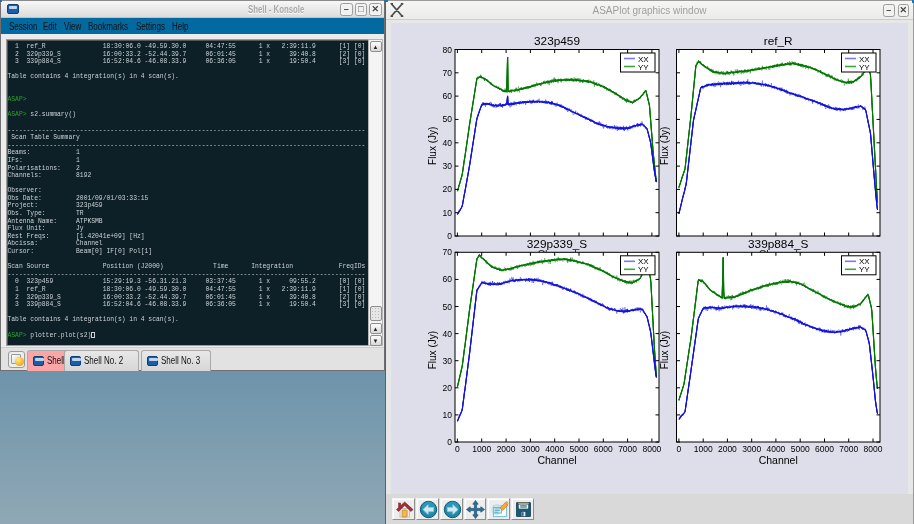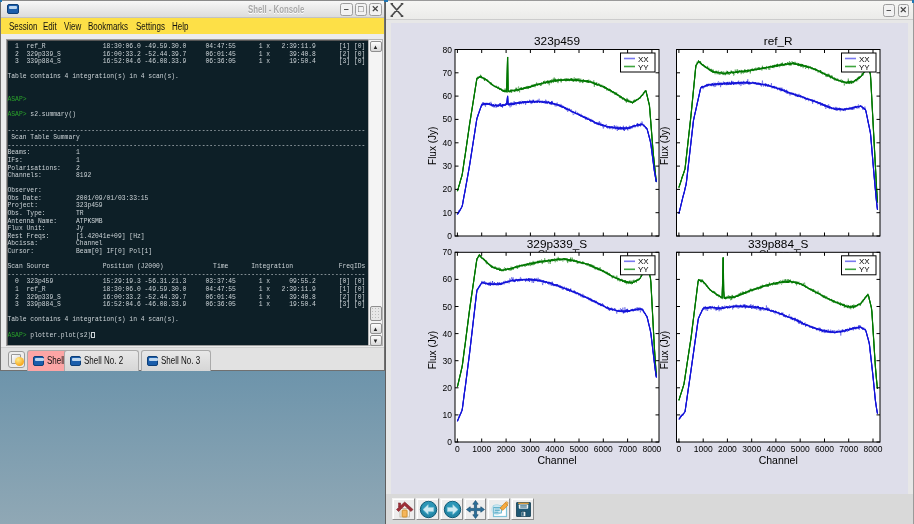--- a/index.html
+++ b/index.html
@@ -5,21 +5,21 @@
 body { background:#6d94ab; font-family:"Liberation Sans",sans-serif; position:relative; }
 .desk { position:absolute; left:0; top:371px; width:914px; height:153px; background:linear-gradient(#6d94ab,#90a8b5); }
 .win { position:absolute; }
 
 #kon { left:0; top:0; width:385px; height:371px; background:#ececec; border:1px solid #707070; border-top-color:#8a8a8a; }
 #kon .tbar { position:absolute; left:0; top:0; width:100%; height:17px; background:linear-gradient(#f7f7f7,#dcdcdc); border-bottom:1px solid #c2c2c2; }
 #kon .ticon { position:absolute; left:6px; top:3px; width:12px; height:10px; background:#1a5dab; border-radius:2px; border:1px solid #0d3f78; }
 #kon .ticon:before { content:""; position:absolute; left:1px; top:1px; width:8px; height:3px; background:#bcd6ef; border-radius:1px; }
 #kon .ttl { position:absolute; left:247px; top:3px; font-size:10px; font-weight:bold; color:#a8a8a8; text-shadow:0 1px 0 #fff; transform:scaleX(0.78); transform-origin:0 0; white-space:nowrap; }
 .wbtn { position:absolute; top:2px; width:12.5px; height:13px; background:#f2f2f2; border:1px solid #9d9d9d; border-radius:2.5px; color:#444; font-size:9px; line-height:11px; text-align:center; font-weight:bold; }
-#kon .menu { position:absolute; left:0; top:17px; width:100%; height:16px; background:#fde047; font-size:11px; color:#111; }
+#kon .menu { position:absolute; left:0; top:17px; width:100%; height:16px; background:#0369a1; font-size:11px; color:#111; }
 #kon .menu span { position:absolute; top:3px; transform:scaleX(0.8); transform-origin:0 0; font-size:10px; }
 #term { position:absolute; left:4.5px; top:38px; width:362.5px; height:307px; background:#0d1f27; border:1px solid #9a9a9a; border-right:none; box-shadow:inset 1px 1px 0 #555; }
 #term pre { font-family:"Liberation Mono",monospace; font-size:6.35px; line-height:7.6px; color:#ccd3d7; margin:3px 0 0 1px; letter-spacing:0; }
 #term .g { color:#2aa32a; }
 #term .cur { display:inline-block; width:3.4px; height:6.4px; border:1px solid #ccd3d7; vertical-align:-1px; }
 
 #sbar { position:absolute; left:367px; top:38px; width:15px; height:307px; background:#f4f4f4; border:1px solid #b5b5b5; }
 .sbtn { position:absolute; left:0.5px; width:12px; height:11px; background:linear-gradient(#fdfdfd,#d8d8d8); border:1px solid #8f8f8f; border-radius:2px; font-size:6px; color:#222; text-align:center; line-height:10px; }
 #sthumb { position:absolute; left:0.5px; top:266px; width:12px; height:15px; background:#e6e6e6; border:1px solid #8f8f8f; border-radius:2px; background-image:radial-gradient(#bbb 0.7px, transparent 0.8px); background-size:3px 3px; }
 
@@ -123,20 +123,21 @@
         <div class="ic"></div>
         <div class="lb">Shell No. 3</div>
       </div>
   </div>
 </div>
 <div class="win" id="ap">
   <div class="tbar">
     <div class="xg"><svg width="14" height="14" viewBox="0 0 14 14">
           <path d="M1.5 1 L12 13 M12 1 L1.5 13 M0.5 0.5 L3 0.8 M10.8 0.5 L13.3 0.8 M0.5 13.4 L3 13.2 M10.8 13.4 L13.3 13.2" stroke="#4a4a4a" stroke-width="1.7" fill="none"></path>
         </svg></div>
+    <div class="ttl">ASAPlot graphics window</div>
     <div class="wbtn" style="left:497px;top:2.5px;width:11.5px;height:13px">–</div>
     <div class="wbtn" style="left:511.5px;top:2.5px;width:11.5px;height:13px">✕</div>
   </div>
   <div id="cv">
       <svg width="517" height="471" viewBox="0 0 517 471" style="position:absolute;left:0;top:0">
 <rect x="0" y="0" width="517" height="471" fill="#dedeea"></rect>
 <text x="166.0" y="234.5" font-family="Liberation Sans, sans-serif" font-size="10.5" text-anchor="middle" fill="#222" font-weight="normal">Channel</text>
 <rect x="64.0" y="26.5" width="204.0" height="186.5" fill="#ffffff" stroke="none"></rect>
 <clipPath id="cp1g">
           <rect x="64.0" y="26.5" width="204.0" height="186.5"></rect>

